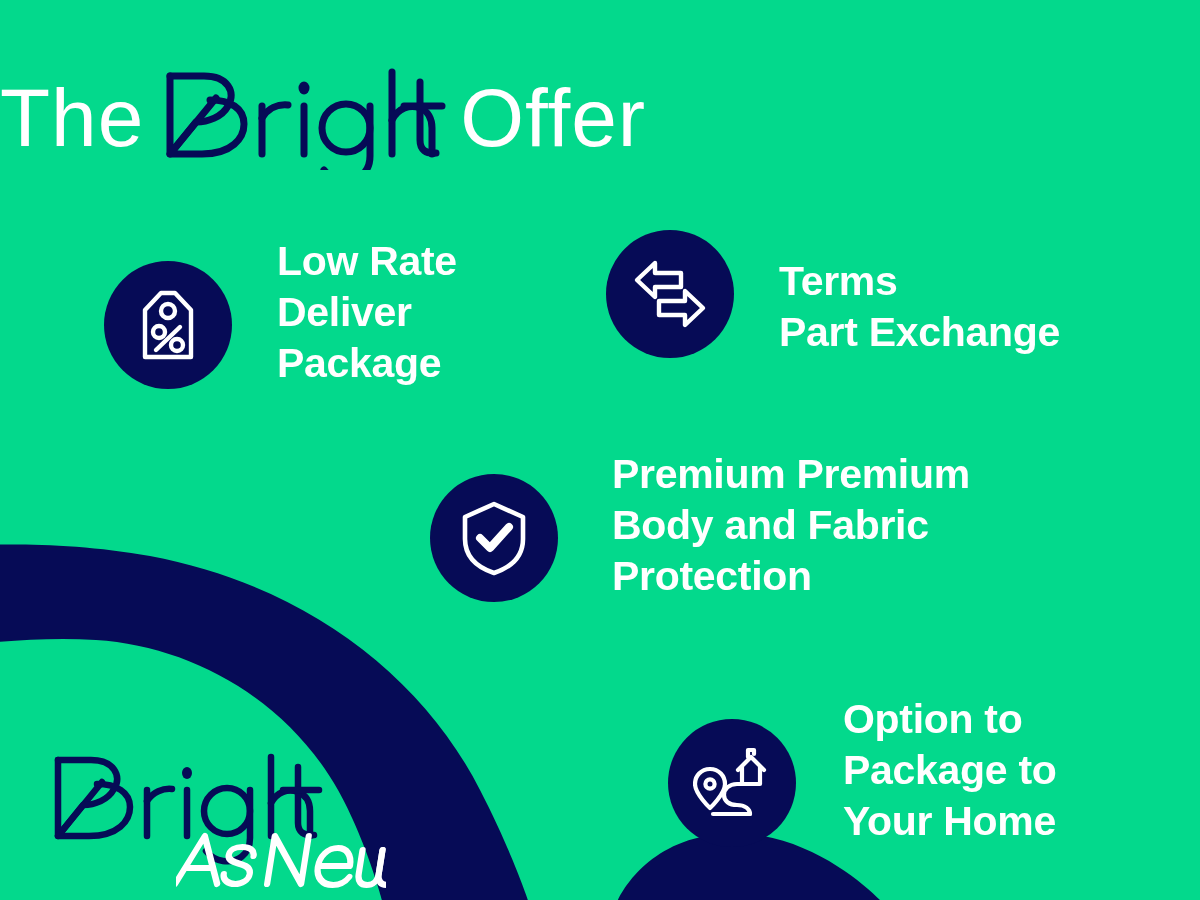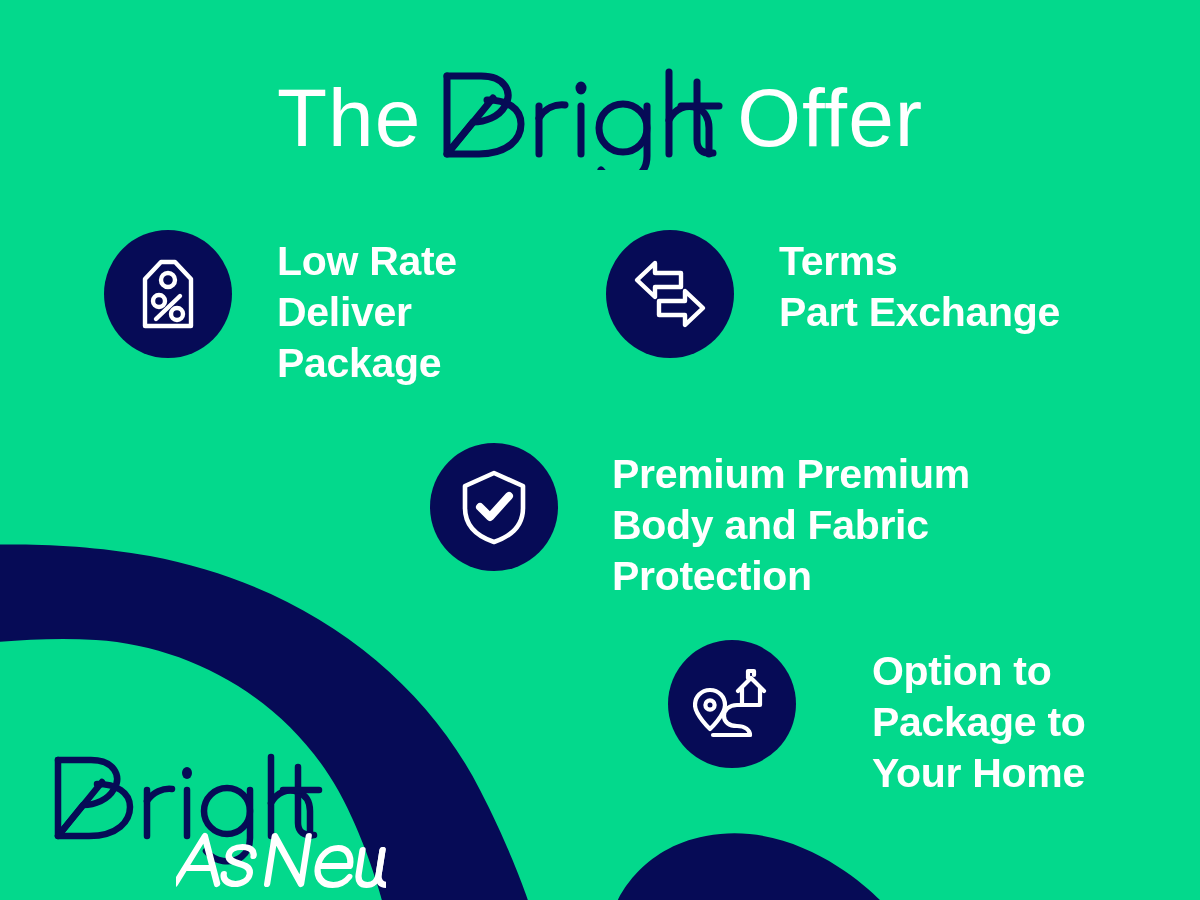--- a/index.html
+++ b/index.html
@@ -27,21 +27,21 @@
     height:900px;
     pointer-events:none;
   }
 
   
   .headline {
     position:absolute;
     top:62px;
     left:0;
     width:1200px;
-    text-align:center;
+    text-align:left;
     white-space:nowrap;
     z-index:5;
   }
   .headline-word {
     display:inline-block;
     vertical-align:middle;
     font-size:82px;
     font-weight:400;
     letter-spacing:1px;
     color:#FFFFFF;
@@ -50,21 +50,21 @@
   .headline-logo {
     display:inline-block;
     vertical-align:middle;
     margin:0 14px;
   }
 
   
   .feature {
     position:absolute;
     display:flex;
-    align-items:flex-start;
+    align-items:flex-end;
     z-index:5;
   }
   .feature-icon {
     flex:0 0 auto;
     width:128px;
     height:128px;
     border-radius:50%;
     background:#060B56;
     display:flex;
     align-items:center;
@@ -82,21 +82,21 @@
 
   #feature-0 { left:104px;  top:230px; }
   #feature-0 .feature-text { margin-left:45px; }
 
   #feature-1 { left:606px;  top:230px; }
   #feature-1 .feature-text { margin-left:45px; }
 
   #feature-2 { left:430px;  top:443px; }
   #feature-2 .feature-text { margin-left:54px; }
 
-  #feature-3 { left:668px;  top:640px;gap:29px; }
+  #feature-3 { left:668px;  top:688px; }
   #feature-3 .feature-text { margin-left:47px; }
 
   
   .brand {
     position:absolute;
     left:48px;
     top:748px;
     z-index:6;
   }
   .brand-sub {

